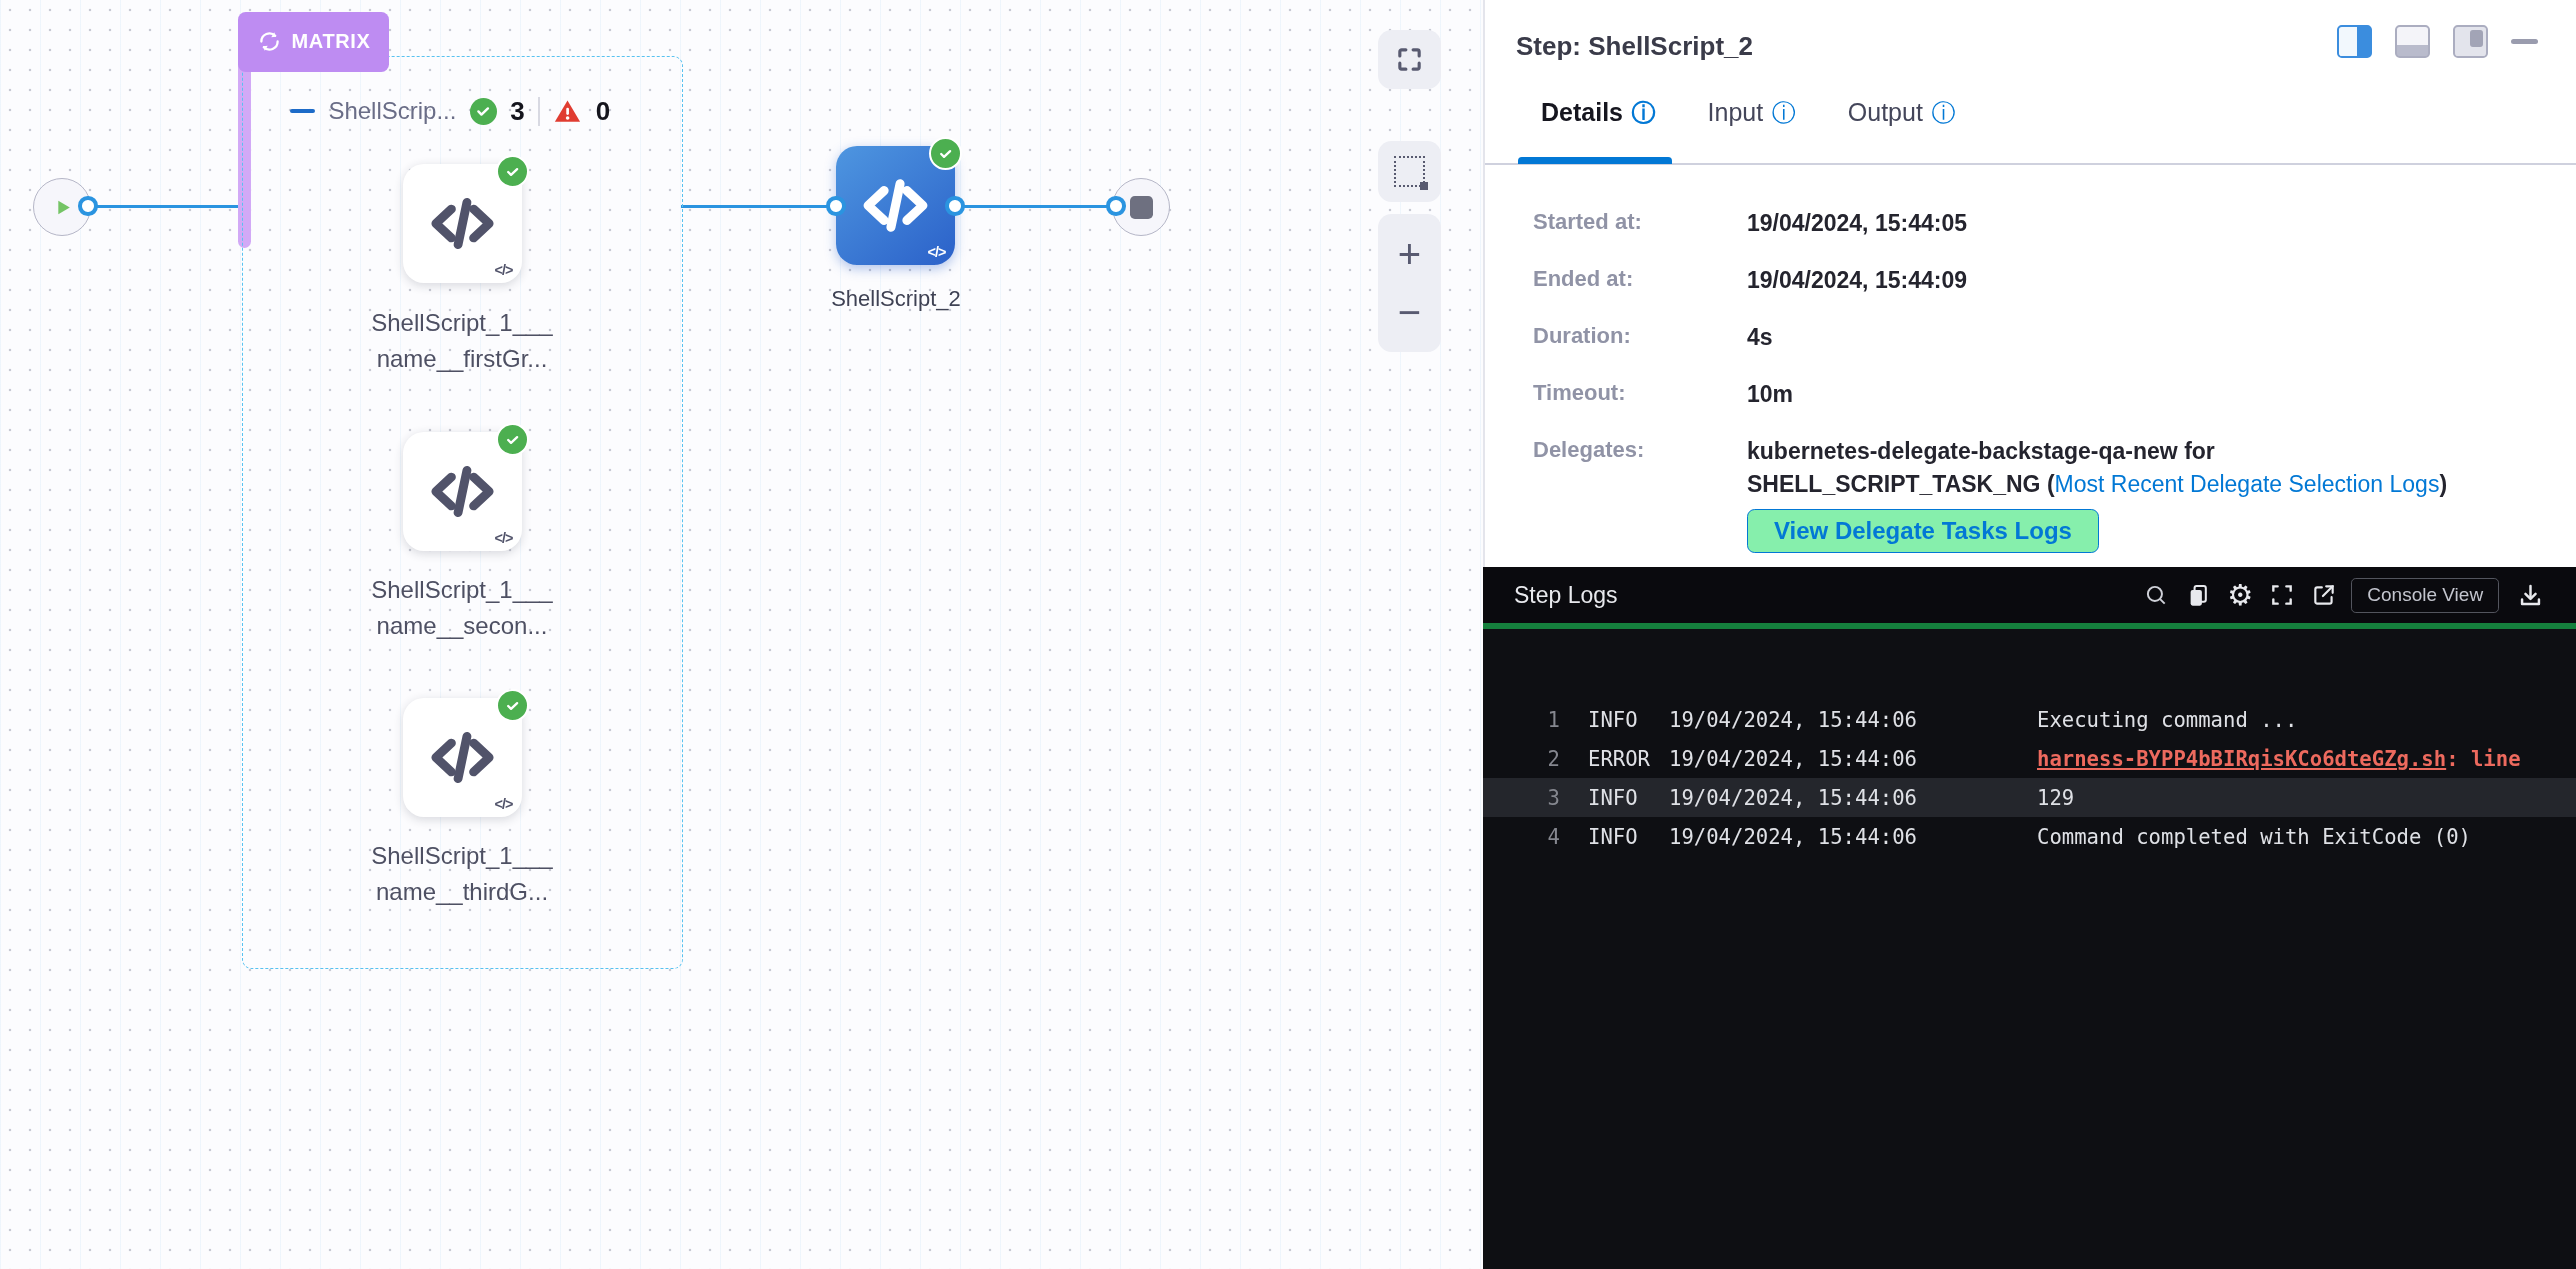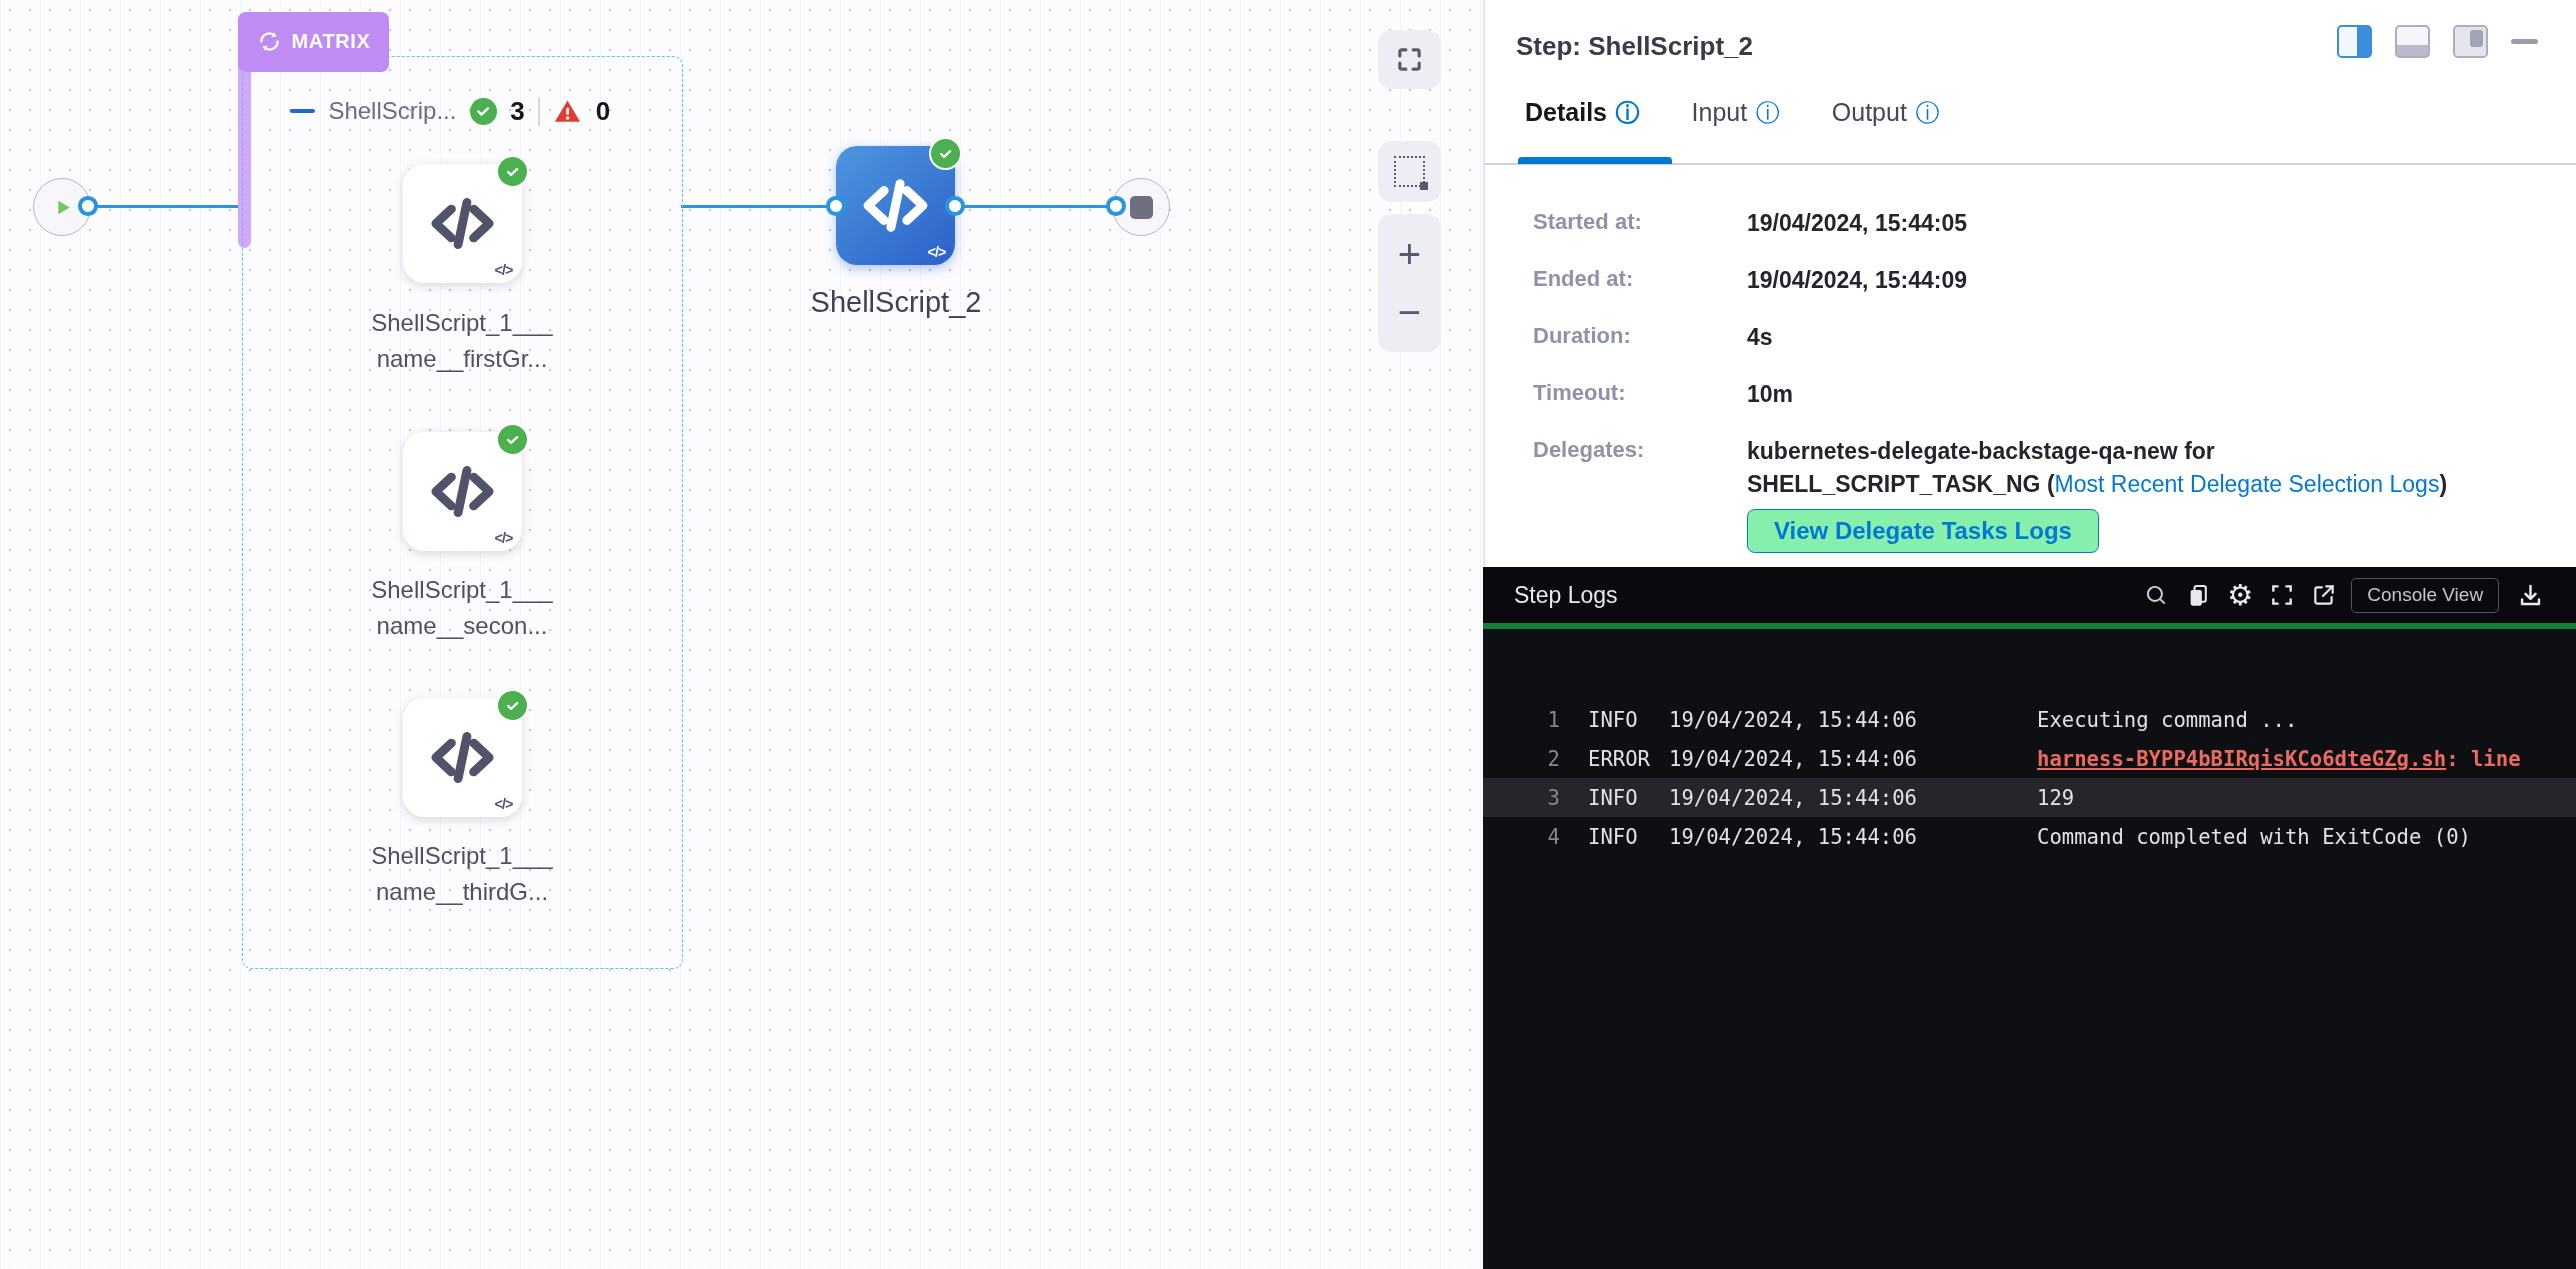--- a/index.html
+++ b/index.html
@@ -33,42 +33,42 @@
   .badge-circle{width:27px;height:27px;border-radius:50%;background:#4CAF50;display:flex;align-items:center;justify-content:center;}
 
   .step-card{position:absolute;width:119px;height:119px;border-radius:21px;background:#fff;
     box-shadow:0 2.9px 9.6px rgba(40,41,61,.16);display:flex;align-items:center;justify-content:center;}
   .step-card.blue{background:linear-gradient(140deg,#4E96E0,#2B61C9);box-shadow:0 3.8px 11.5px rgba(43,97,201,.35);}
   .mini-code{position:absolute;right:9.6px;bottom:4.8px;font-size:14.4px;font-weight:700;color:#51536A;letter-spacing:-1px;}
   .mini-code.white{color:#fff;}
   .check-badge{position:absolute;right:-6.7px;top:-8.6px;width:29px;height:29px;border-radius:50%;
     background:#4CAF50;border:2.9px solid #fff;display:flex;align-items:center;justify-content:center;}
   .node-label{position:absolute;width:288px;text-align:center;font-size:24px;line-height:36px;color:#4E5063;}
-  .step2-label{position:absolute;width:288px;text-align:center;font-size:29px;color:#3F4254;}
+  .step2-label{position:absolute;width:288px;text-align:center;font-size:22px;color:#3F4254;}
 
   .tb{position:absolute;left:1378px;width:63px;background:#EDEEF4;border-radius:13.4px;
      display:flex;align-items:center;justify-content:center;}
   .marquee-glyph{width:27px;height:27px;border:2.9px dotted #585A70;position:relative;}
   .marquee-glyph i{position:absolute;right:-4.8px;bottom:-4.8px;width:7.7px;height:7.7px;background:#585A70;}
   .zoom-glyph{font-size:40px;color:#585A70;font-weight:400;line-height:1;}
 
   .main-divider{left:1483px;top:0;width:1.9px;height:1270px;background:#E4E5EC;}
 
   
   .panel{left:1485px;top:0;width:1091px;height:567px;background:#fff;}
   .panel-title{left:31px;top:31px;font-size:26px;font-weight:600;color:#3A3B49;}
   .layout-icons{right:38px;top:25px;display:flex;align-items:center;gap:23px;}
   .li-box{width:31px;height:29px;border-radius:4.8px;}
   .li-1{border:2.9px solid #3B8DDE;background:linear-gradient(to right,#F2F8FD 0 58%,#3B8DDE 58%);}
   .li-2{border:2.9px solid #ABADC0;background:linear-gradient(to bottom,#F4F4F9 0 62%,#B9BBCC 62%);}
   .li-3{border:2.9px solid #ABADC0;background:#E3E4EC;position:relative;}
   .li-3 i{position:absolute;right:2.9px;top:2.9px;width:13.4px;height:17.3px;background:#A2A4B6;border-radius:2.9px;}
   .collapse-dash{width:27px;height:5.8px;background:#9A9CAE;border-radius:2.9px;}
 
-  .tabs{left:40px;top:98px;display:flex;gap:52px;align-items:center;}
+  .tabs{left:56px;top:98px;display:flex;gap:52px;align-items:center;}
   .tab{display:flex;align-items:center;gap:8.6px;font-size:25px;color:#44465A;}
   .tab.active{font-weight:700;color:#16161F;}
   .info-i{font-size:24px;color:#0278D5;line-height:1;}
   .tabs-border{left:0;top:163px;width:1091px;height:1.9px;background:#CFD1DE;}
   .tab-underline{left:33px;top:157px;width:154px;height:6.7px;background:#0278D5;border-radius:3.8px 3.8px 0 0;}
 
   .details{left:48px;top:207px;width:1017px;}
   .drow{display:flex;margin-bottom:24px;}
   .dlabel{width:214px;font-size:22px;font-weight:600;color:#9093A6;flex:none;padding-top:1.9px;}
   .dvalue{font-size:23px;font-weight:700;color:#24242E;line-height:33px;}

